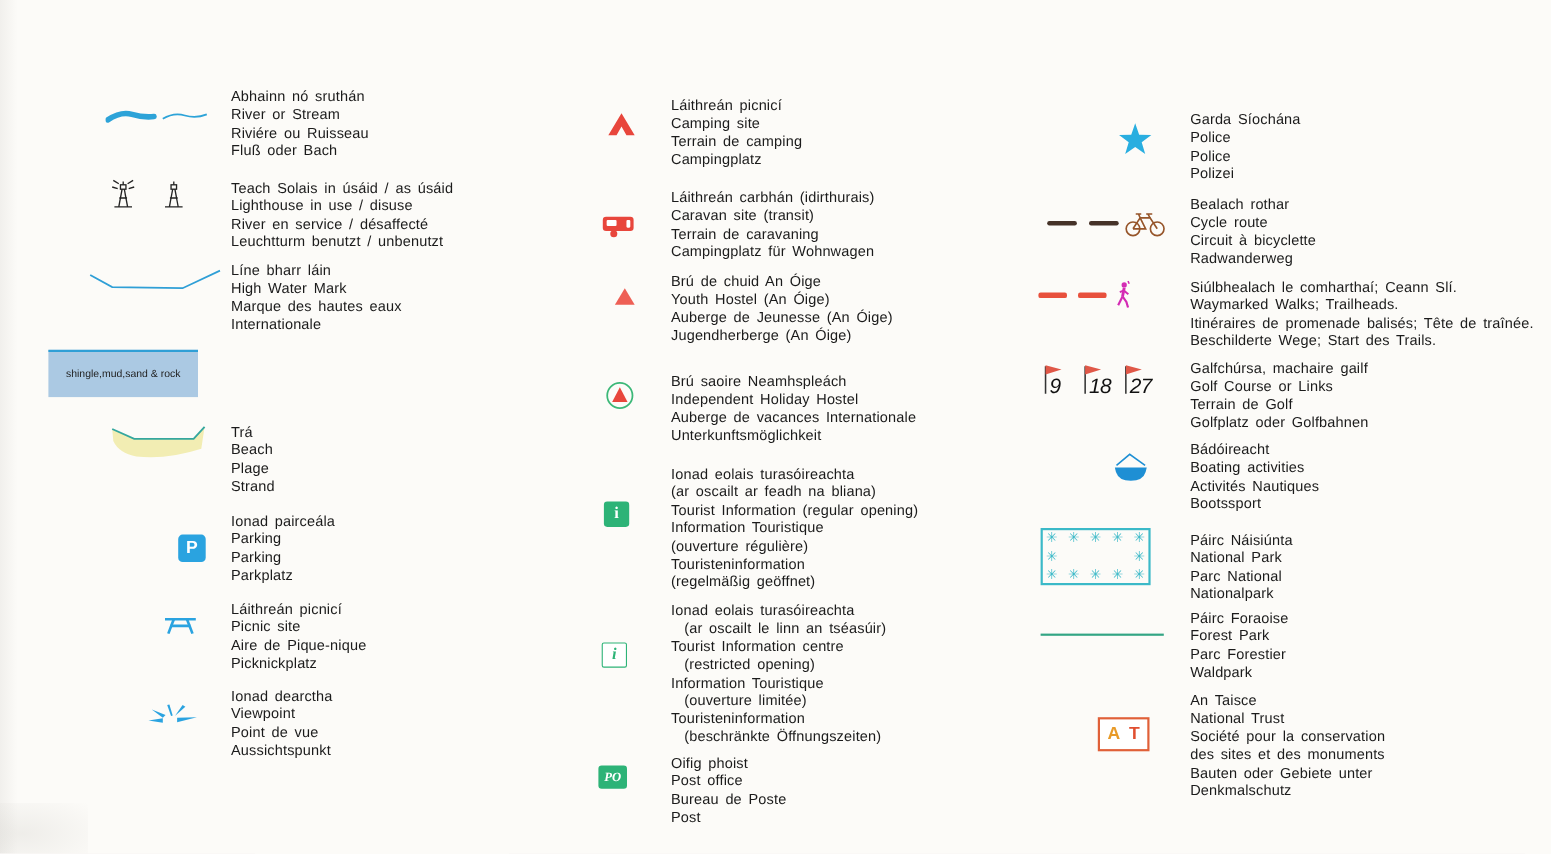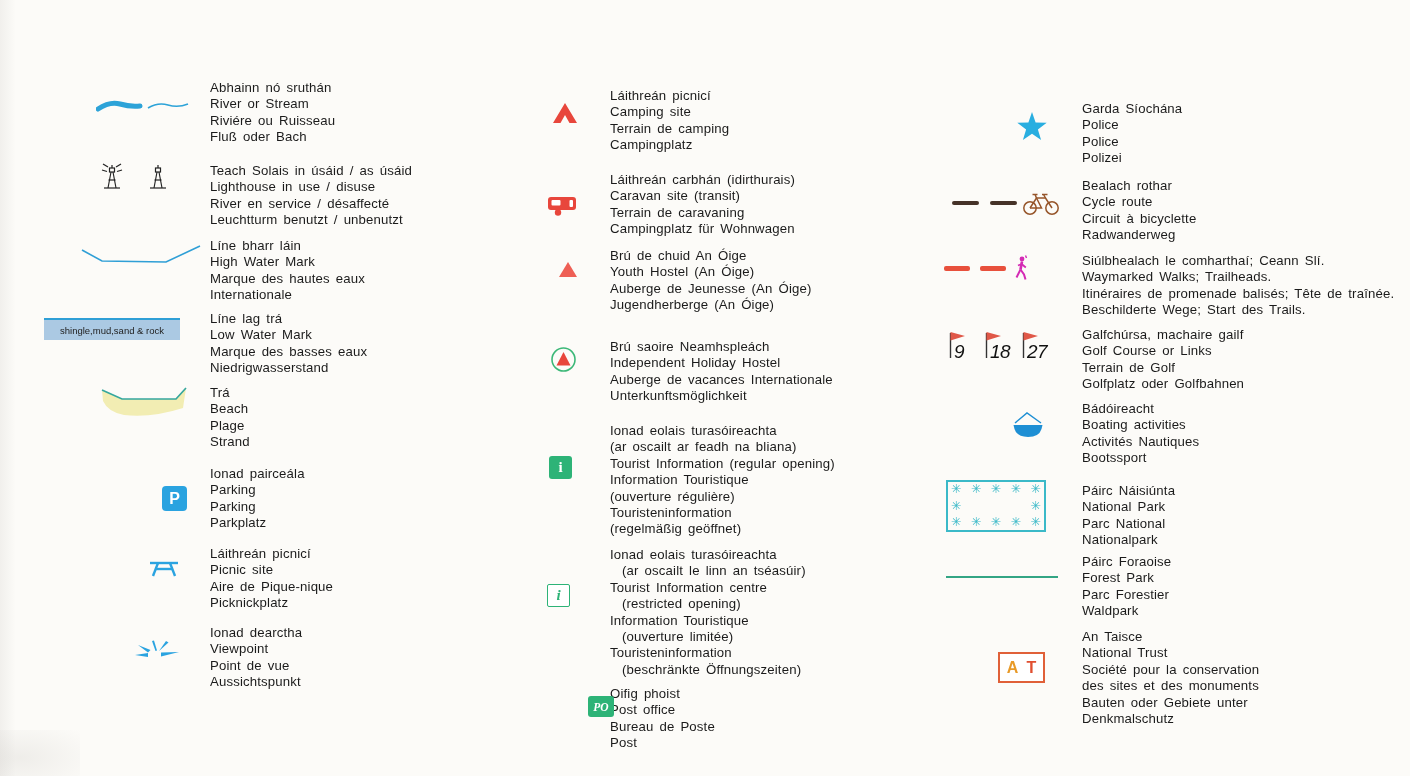--- a/index.html
+++ b/index.html
@@ -10,29 +10,29 @@
     background:linear-gradient(90deg, rgba(60,55,50,0.06), rgba(0,0,0,0)); pointer-events:none; }
   .page::after { content:""; position:absolute; left:0; top:730px; width:80px; height:46px;
     background:radial-gradient(ellipse at 25% 60%, rgba(120,115,105,0.10), rgba(0,0,0,0)); pointer-events:none; }
 
   .entry { position:absolute; }
   .entry .line { font-size:13.2px; line-height:16.4px; white-space:pre; word-spacing:2.2px; letter-spacing:0.15px; }
   .icon { position:absolute; }
 
   .parking-badge { position:absolute; width:25px; height:25px; background:#2aa3e0; border-radius:4px;
     color:#fff; font-weight:bold; font-size:16px; display:flex; align-items:center; justify-content:center; }
-  .lwm-box { position:absolute; width:136px; height:22px; background:#abc9e3; border-top:2.5px solid #2f9fd6;
+  .lwm-box { position:absolute; width:136px; height:43px; background:#abc9e3; border-top:2.5px solid #2f9fd6;
     display:flex; align-items:center; justify-content:center; font-size:9.5px; color:#222; }
   .info-badge { position:absolute; width:23px; height:23px; display:flex; align-items:center; justify-content:center;
     font-family:"Liberation Serif", serif; font-weight:bold; }
   .info-regular { background:#2db377; color:#fff; font-size:15px; border-radius:3px; }
   .info-restricted { background:#fff; border:1.7px solid #2db377; color:#2db377; font-style:italic; font-size:15px; border-radius:2px; }
   .po-badge { position:absolute; width:26px; height:21px; background:#2db377; border-radius:3px; color:#fff;
     display:flex; align-items:center; justify-content:center; font-family:"Liberation Serif", serif;
-    font-weight:bold; font-style:italic; font-size:11.5px;margin-left:44px; }
+    font-weight:bold; font-style:italic; font-size:11.5px; }
   .dash { position:absolute; border-radius:2px; }
   .dash-brown { background:#453228; width:27px; height:4px; }
   .dash-red { background:#e8503c; width:26px; height:4.5px; }
   .golf-group { position:absolute; width:36px; height:36px; }
   .golf-num { position:absolute; left:6px; top:10px; font-style:italic; font-size:19px; letter-spacing:-0.5px; color:#111; }
   .np-box { position:absolute; width:100px; height:52px; border:2px solid #3bb9c8; color:#3bb9c8;
     display:flex; flex-direction:column; justify-content:space-between; padding:1px 3px; font-size:12.5px; }
   .np-row { display:flex; justify-content:space-between; line-height:13px; }
   .forest-line { position:absolute; width:112px; height:2.4px; background:#33a584; }
   .at-box { position:absolute; width:47px; height:31px; border:2px solid #e06038; display:flex;
@@ -55,26 +55,20 @@
       <div class="line">Teach Solais in úsáid / as úsáid</div>
       <div class="line">Lighthouse in use / disuse</div>
       <div class="line">River en service / désaffecté</div>
       <div class="line">Leuchtturm benutzt / unbenutzt</div>
     </div>
   <div class="entry" style="left:210px;top:238px">
       <div class="line">Líne bharr láin</div>
       <div class="line">High Water Mark</div>
       <div class="line">Marque des hautes eaux</div>
       <div class="line">Internationale</div>
-    </div>
-  <div class="entry" style="left:210px;top:311px">
-      <div class="line">Líne lag trá</div>
-      <div class="line">Low Water Mark</div>
-      <div class="line">Marque des basses eaux</div>
-      <div class="line">Niedrigwasserstand</div>
     </div>
   <div class="entry" style="left:210px;top:385px">
       <div class="line">Trá</div>
       <div class="line">Beach</div>
       <div class="line">Plage</div>
       <div class="line">Strand</div>
     </div>
   <div class="entry" style="left:210px;top:466px">
       <div class="line">Ionad pairceála</div>
       <div class="line">Parking</div>

